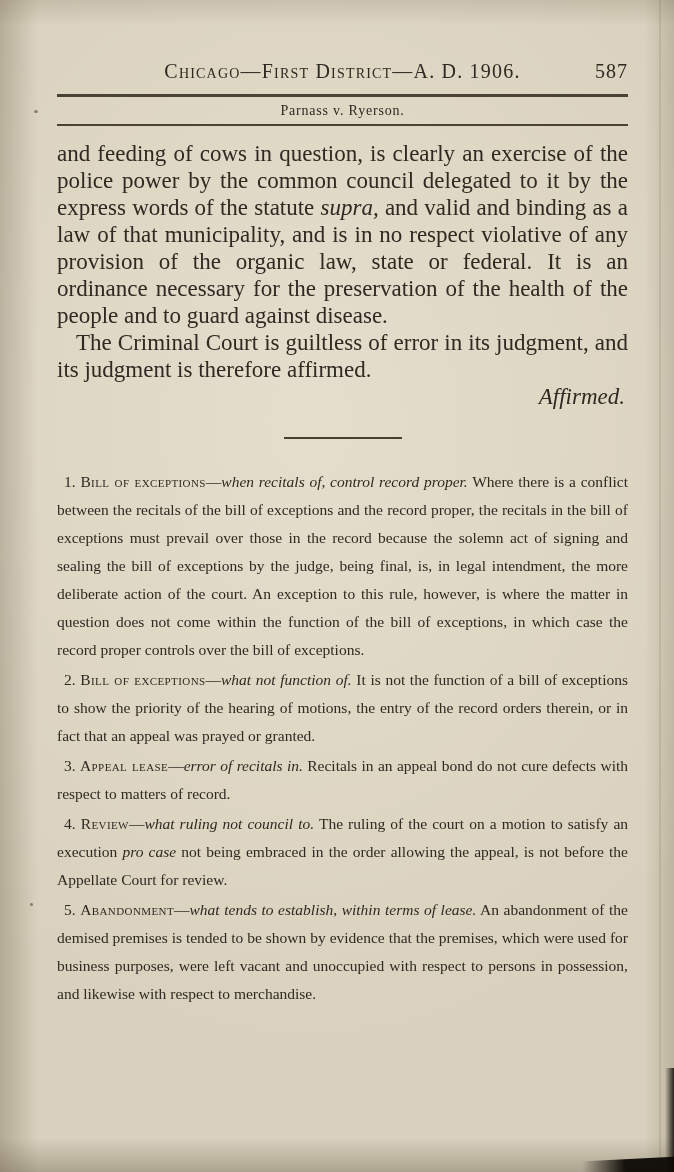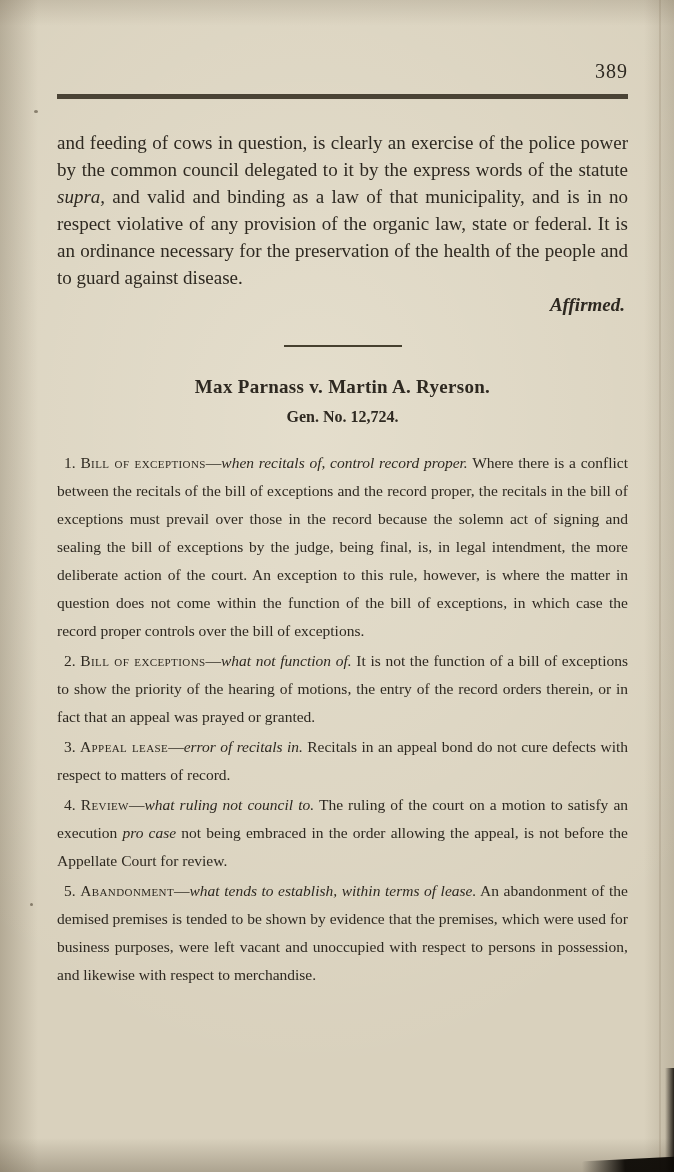--- a/index.html
+++ b/index.html
@@ -34,23 +34,23 @@
 
   
   .header-line { position: relative; text-align: center; font-size: 20px; height: 26px; }
   .header-title { font-variant: small-caps; letter-spacing: 1.2px; }
   .page-number { position: absolute; right: 0; top: 0; letter-spacing: 1px; }
   .rule-thick { border-top: 3px solid #4a4335; margin-top: 8px; }
   .running-head { text-align: center; font-size: 14px; letter-spacing: 0.8px; padding: 6px 0 5px; }
   .rule-thin { border-top: 2px solid #4a4335; }
 
   
-  .opinion { margin-top: 30px; font-size: 19px; line-height: 27px; text-align: justify; }
+  .opinion { margin-top: 14px; font-size: 23px; line-height: 27px; text-align: justify; }
   .body-par.indent { text-indent: 19px; }
-  .disposition { text-align: right; font-style: italic; padding-right: 3px; font-weight: bold; }
+  .disposition { text-align: right; font-style: italic; padding-right: 3px; }
 
   .divider { width: 118px; border-top: 2px solid #46402f; margin: 27px auto 29px; }
 
   
   .case-title { text-align: center; font-size: 19px; font-weight: bold; letter-spacing: 0.3px; }
   .gen-no { text-align: center; font-size: 16px; font-weight: bold; margin-top: 10px; }
 
   
   .syllabus { margin-top: 23px; font-size: 15.5px; line-height: 28px; text-align: justify; }
   .syl { text-indent: 7px; margin-bottom: 2px; }
@@ -75,37 +75,36 @@
   .speck-2 { left: 30px; top: 903px; width: 3px; height: 3px; }
 </style>
 </head>
 <body>
 
 <div class="page">
   <div class="content">
 
     <header>
       <div class="header-line">
-        <span class="page-number">389</span>
+        <span class="header-title">Chicago—First District—A. D. 1906.</span>
+        <span class="page-number">587</span>
       </div>
       <div class="rule-thick"></div>
+      <div class="running-head">Parnass v. Ryerson.</div>
       <div class="rule-thin"></div>
     </header>
 
     <main class="opinion">
       <p class="body-par"><span>and feeding of cows in question, is clearly an exercise of the police power by the common council delegated to it by the express words of the statute </span><span class="italic">supra,</span><span> and valid and binding as a law of that municipality, and is in no respect violative of any provision of the organic law, state or federal. It is an ordinance necessary for the preservation of the health of the people and to guard against disease.</span></p>
+      <p class="body-par indent"><span>The Criminal Court is guiltless of error in its judgment, and its judgment is therefore affirmed.</span></p>
       <p class="disposition">Affirmed.</p>
     </main>
 
     <div class="divider"></div>
 
-    <section>
-      <h2 class="case-title">Max Parnass v. Martin A. Ryerson.</h2>
-      <div class="gen-no">Gen. No. 12,724.</div>
-    </section>
 
     <section class="syllabus">
       <p class="syl"><span>1. </span><span class="smallcaps">Bill of exceptions</span><span>—</span><span class="italic">when recitals of, control record proper.</span><span> Where there is a conflict between the recitals of the bill of exceptions and the record proper, the recitals in the bill of exceptions must prevail over those in the record because the solemn act of signing and sealing the bill of exceptions by the judge, being final, is, in legal intendment, the more deliberate action of the court. An exception to this rule, however, is where the matter in question does not come within the function of the bill of exceptions, in which case the record proper controls over the bill of exceptions.</span></p>
       <p class="syl"><span>2. </span><span class="smallcaps">Bill of exceptions</span><span>—</span><span class="italic">what not function of.</span><span> It is not the function of a bill of exceptions to show the priority of the hearing of motions, the entry of the record orders therein, or in fact that an appeal was prayed or granted.</span></p>
       <p class="syl"><span>3. </span><span class="smallcaps">Appeal lease</span><span>—</span><span class="italic">error of recitals in.</span><span> Recitals in an appeal bond do not cure defects with respect to matters of record.</span></p>
       <p class="syl"><span>4. </span><span class="smallcaps">Review</span><span>—</span><span class="italic">what ruling not council to.</span><span> The ruling of the court on a motion to satisfy an execution </span><span class="italic">pro case</span><span> not being embraced in the order allowing the appeal, is not before the Appellate Court for review.</span></p>
       <p class="syl"><span>5. </span><span class="smallcaps">Abandonment</span><span>—</span><span class="italic">what tends to establish, within terms of lease.</span><span> An abandonment of the demised premises is tended to be shown by evidence that the premises, which were used for business purposes, were left vacant and unoccupied with respect to persons in possession, and likewise with respect to merchandise.</span></p>
     </section>
 
   </div>

